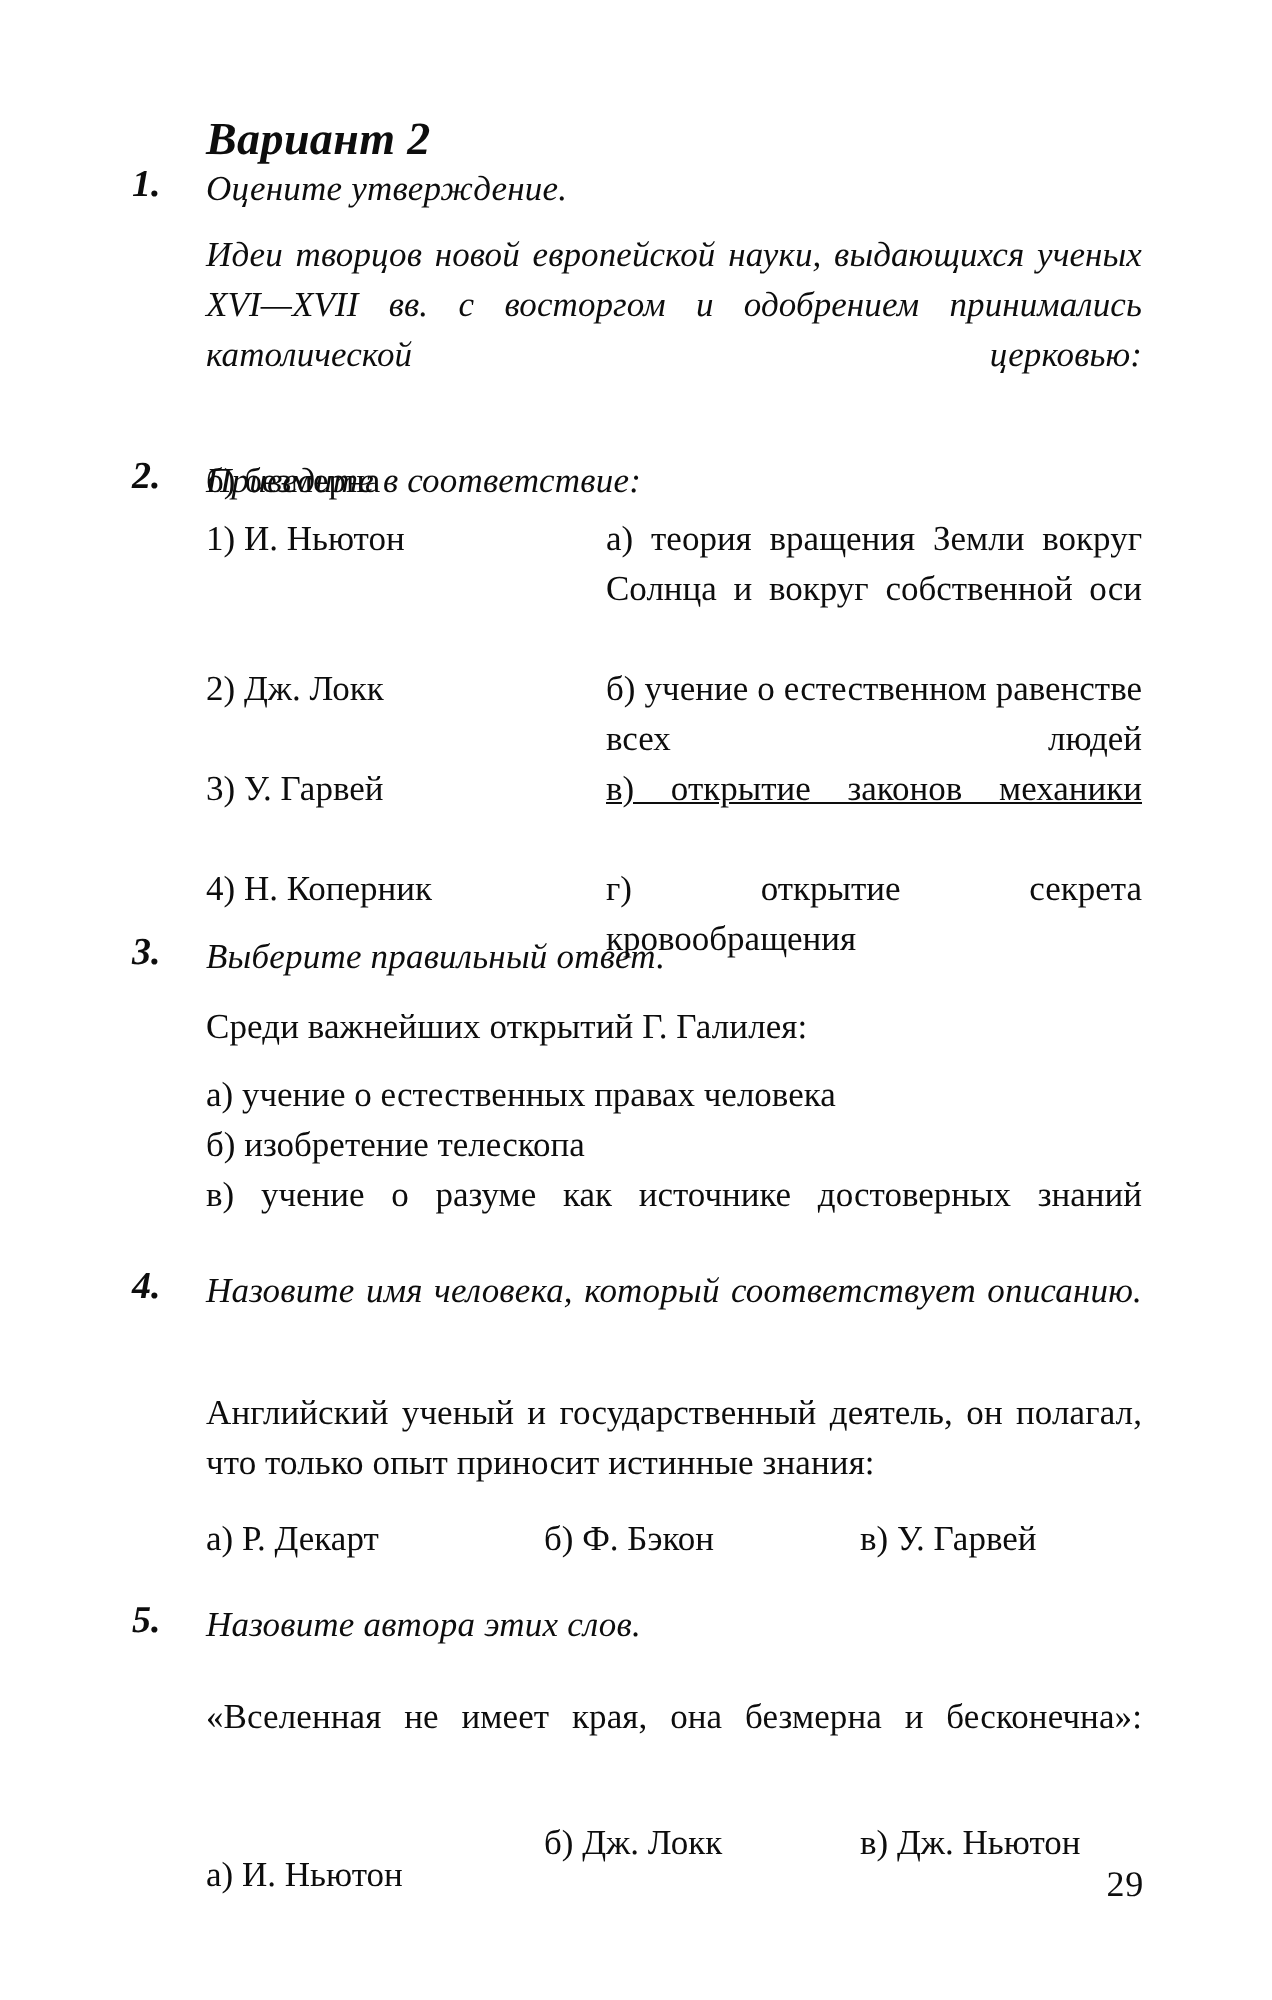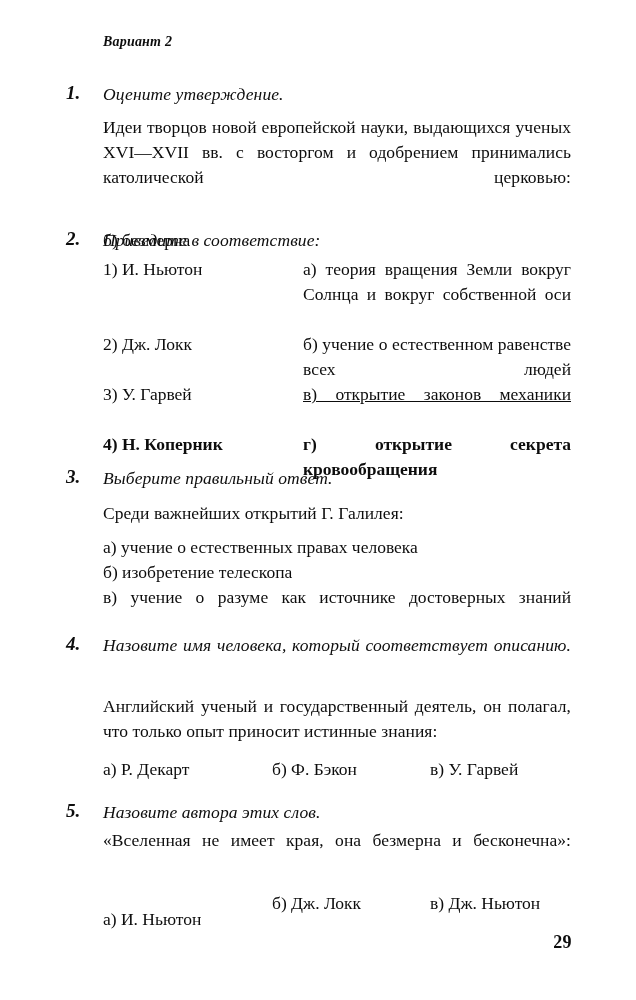--- a/index.html
+++ b/index.html
@@ -20,22 +20,22 @@
   .page {
     position: absolute;
     inset: 0;
     background: #ffffff;
   }
 
   
   .variant-title {
     position: absolute;
     left: 103px;
-    top: 34px;
-    font-size: 14px;
+    top: 57px;
+    font-size: 23px;
     font-weight: bold;
     font-style: italic;
     letter-spacing: 0.2px;
     white-space: nowrap;
   }
 
   
   .q-block {
     position: absolute;
     left: 0;
@@ -144,36 +144,36 @@
     display: inline-block;
     width: 100%;
   }
 
   
   .page-number {
     position: absolute;
     right: 64px;
     top: 932px;
     font-size: 18px;
-    font-weight: bold;
+    font-weight: normal;
     letter-spacing: 0.4px;
   }
 </style>
 </head>
 <body>
 
 <div class="page">
 
   <div class="variant-title">Вариант 2</div>
 
   <div class="q-block" style="top:82px;">
     <div class="q-num">1.</div>
     <div class="q-body">
       <div class="q-prompt">Оцените утверждение.</div>
-      <div class="q-text justify-all" style="">Идеи творцов новой европейской науки, выдающихся ученых XVI—XVII вв. с восторгом и одобрением принимались католической церковью:</div>
+      <div class="q-text justify-all" style="font-style:italic;">Идеи творцов новой европейской науки, выдающихся ученых XVI—XVII вв. с восторгом и одобрением принимались католической церковью:</div>
       <div class="opt-inline-row" style="margin-top:13px;">
         <span>б) безмерна</span>
       </div>
     </div>
   </div>
 
   <div class="q-block" style="top:228px;">
     <div class="q-num">2.</div>
     <div class="q-body">
       <div class="q-prompt">Приведите в соответствие:</div>
@@ -188,21 +188,21 @@
         <div class="match-row" style="height:50px;">
           <div class="match-left">2) Дж. Локк</div>
           <div class="match-right"><span class="lastline-justify">б) учение о естественном равенстве всех людей</span></div>
         </div>
 
         <div class="match-row" style="height:50px;text-decoration:underline;">
           <div class="match-left">3) У. Гарвей</div>
           <div class="match-right"><span class="lastline-justify">в) открытие законов механики</span></div>
         </div>
 
-        <div class="match-row" style="height:50px;font-weight:bold;">
+        <div class="match-row" style="height:50px;">
           <div class="match-left">4) Н. Коперник</div>
           <div class="match-right"><span class="lastline-justify">г) открытие секрета кровообращения</span></div>
         </div>
 
       </div>
     </div>
   </div>
 
   <div class="q-block" style="top:466px;">
     <div class="q-num">3.</div>
@@ -227,21 +227,21 @@
         <span style="width:158px;">б) Ф. Бэкон</span>
         <span>в) У. Гарвей</span>
       </div>
     </div>
   </div>
 
   <div class="q-block" style="top:800px;">
     <div class="q-num">5.</div>
     <div class="q-body">
       <div class="q-prompt">Назовите автора этих слов.</div>
-      <div class="q-text justify-all" style="margin-top:4px;">«Вселенная не имеет края, она безмерна и бесконечна»:</div>
+      <div class="q-text justify-all" style="margin-top:22px;">«Вселенная не имеет края, она безмерна и бесконечна»:</div>
       <div class="opt-inline-row" style="margin-top:13px;">
         <span style="width:169px;margin-top:16px;">а) И. Ньютон</span>
         <span style="width:158px;">б) Дж. Локк</span>
         <span>в) Дж. Ньютон</span>
       </div>
     </div>
   </div>
 
   <div class="page-number">29</div>
 

